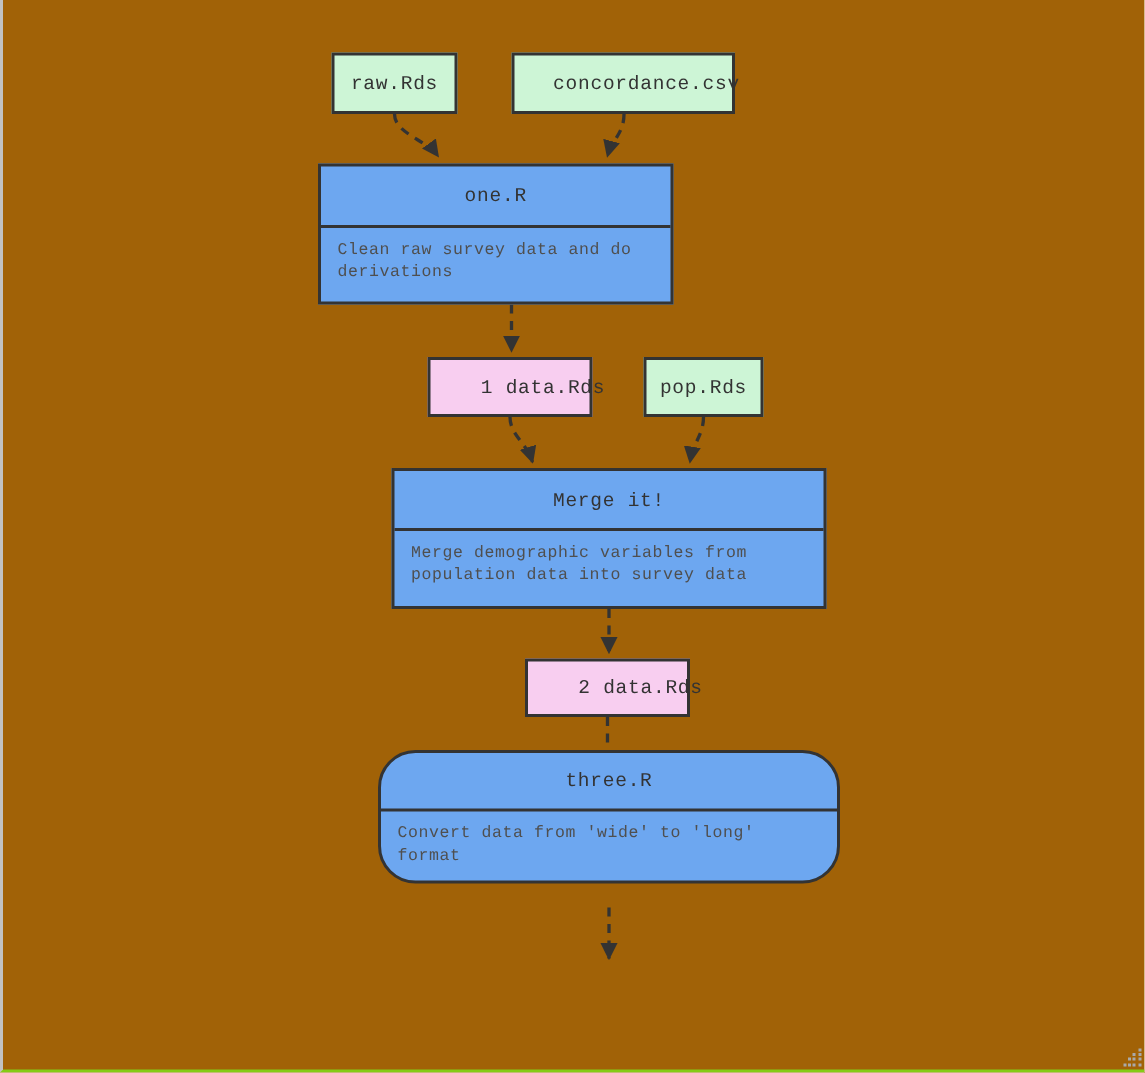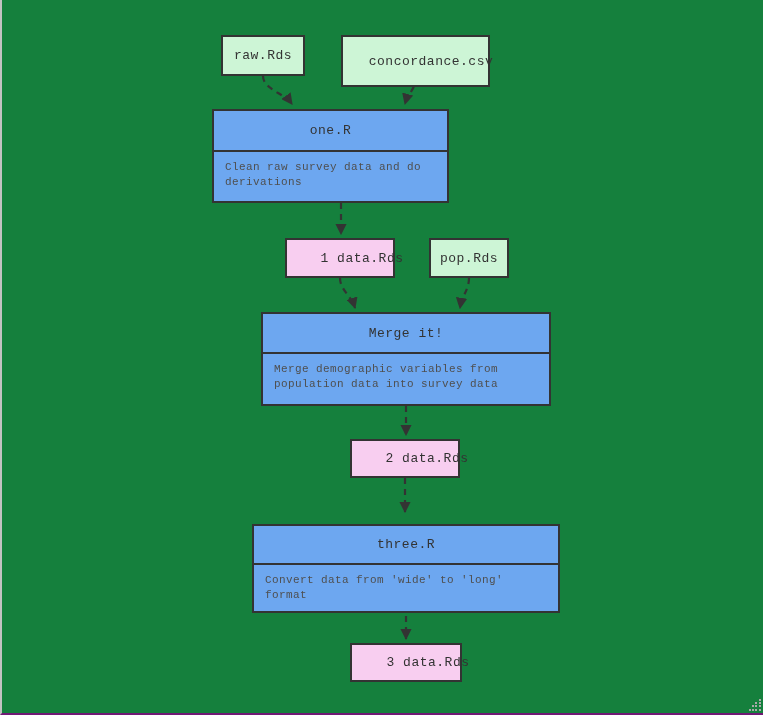--- a/index.html
+++ b/index.html
@@ -5,23 +5,23 @@
   html, body {
     margin: 0;
     padding: 0;
     background: #ffffff;
     font-family: "Liberation Mono", "DejaVu Sans Mono", monospace;
   }
   .stage {
     position: relative;
     width: 761px;
     height: 713px;
-    background: #15803d;
+    background: #a16207;
     border-left: 2px solid #c2c2c2;
-    border-bottom: 2px solid #701a75;
+    border-bottom: 2px solid #84cc16;
     overflow: hidden;
   }
   .edges-layer {
     position: absolute;
     left: 0; top: 0;
     width: 763px; height: 715px;
     pointer-events: none;
   }
   .node {
     position: absolute;
@@ -52,29 +52,29 @@
     padding: 8px 10px 0 11px;
     color: #4f4f4f;
     font-size: 11px;
     line-height: 15px;
     letter-spacing: 0.4px;
     white-space: pre;
     text-align: left;
   }
   
   #node-raw         { left: 219px; top: 35px;  width: 84px;  height: 41px; }
-  #node-concordance { left: 339px; top: 35px;  width: 149px; height: 52px; padding-left: 31px; }
+  #node-concordance { left: 339px; top: 35px;  width: 149px; height: 41px; padding-left: 31px; }
   #node-one         { left: 210px; top: 109px; width: 237px; height: 94px; }
   #node-one .node-title   { height: 39px; }
   #node-data1       { left: 283px; top: 238px; width: 110px; height: 40px; }
   #node-pop         { left: 427px; top: 238px; width: 80px;  height: 40px; }
   #node-merge       { left: 259px; top: 312px; width: 290px; height: 94px; }
   #node-merge .node-title { height: 38px; }
   #node-data2       { left: 348px; top: 439px; width: 110px; height: 39px; }
-  #node-three       { left: 250px; top: 524px; width: 308px; height: 89px; }
+  #node-three       { left: 250px; top: 500px; width: 308px; height: 89px; border-radius: 25px; }
   #node-three .node-title { height: 37px; }
   #node-data3       { left: 348px; top: 643px; width: 112px; height: 39px; }
 
   .edge {
     fill: none;
     stroke: #333333;
     stroke-width: 2.2;
     stroke-dasharray: 6 5;
   }
   .resize-grip {
@@ -138,23 +138,20 @@
   <div class="node leaf node-output" id="node-data2">
     <span>2 data.Rds</span>
   </div>
 
   <div class="node node-script" id="node-three">
     <div class="node-title">three.R</div>
     <div class="node-body">Convert data from 'wide' to 'long'
 format</div>
   </div>
 
-  <div class="node leaf node-output" id="node-data3">
-    <span>3 data.Rds</span>
-  </div>
 
   <svg class="resize-grip" viewBox="0 0 14 14" xmlns="http://www.w3.org/2000/svg">
     <g fill="#a9a9a9">
       <rect x="11" y="1" width="2" height="2"></rect>
       <rect x="7" y="4" width="2" height="2"></rect>
       <rect x="11" y="4" width="2" height="2"></rect>
       <rect x="4" y="7" width="2" height="2"></rect>
       <rect x="7" y="7" width="2" height="2"></rect>
       <rect x="11" y="7" width="2" height="2"></rect>
       <rect x="1" y="11" width="2" height="2"></rect>

